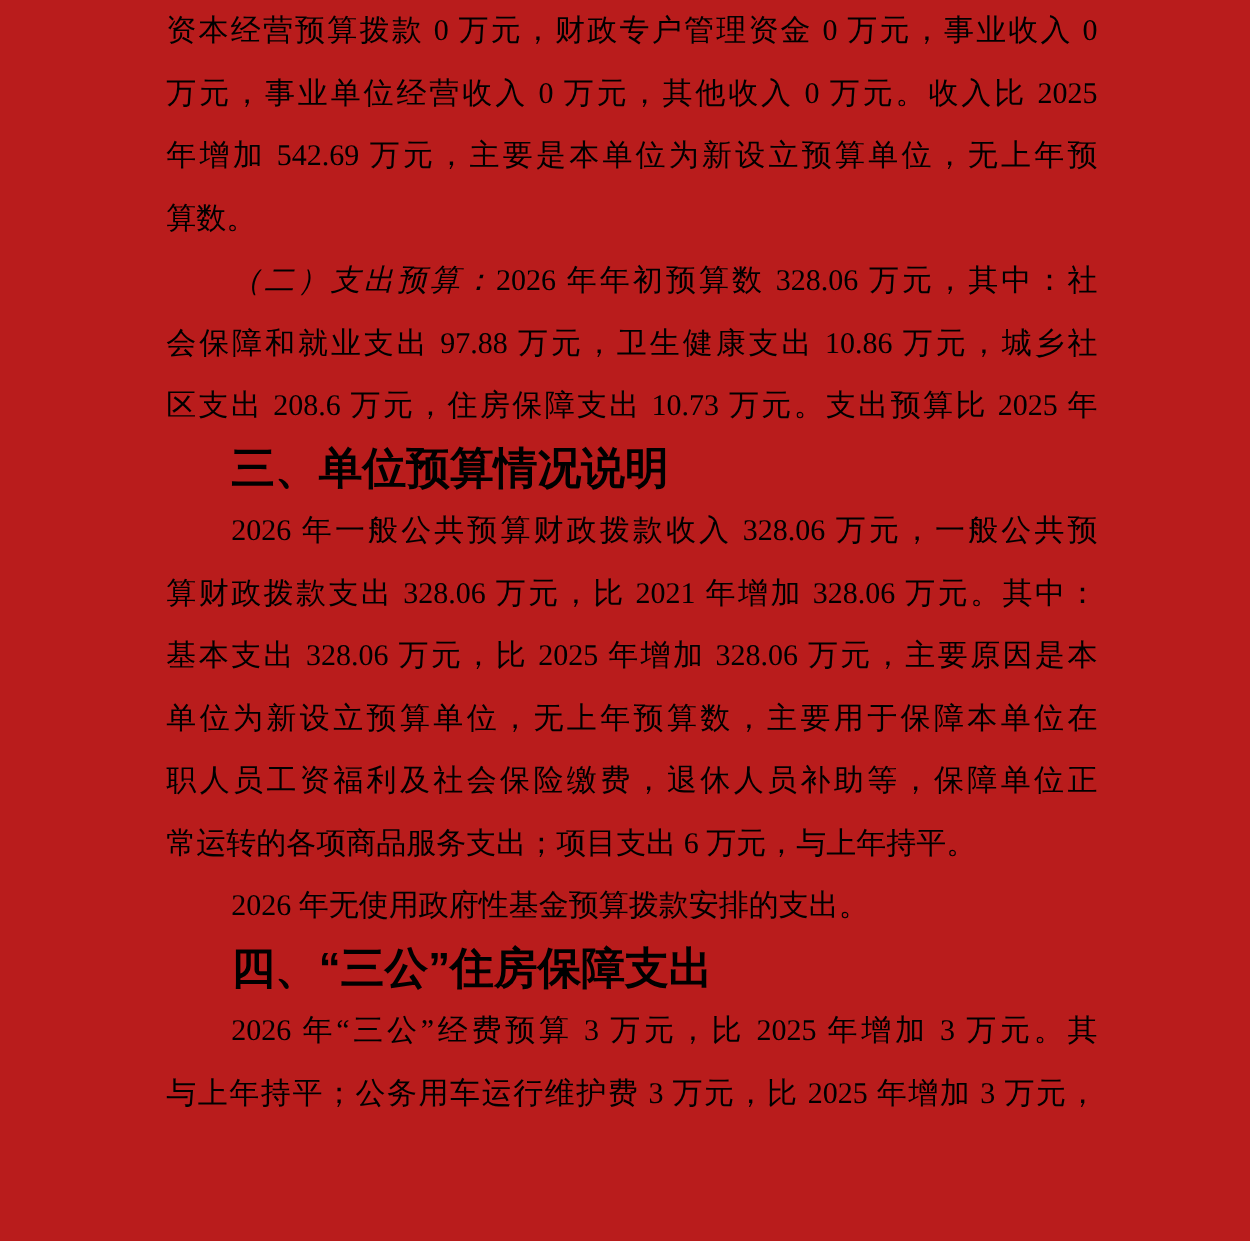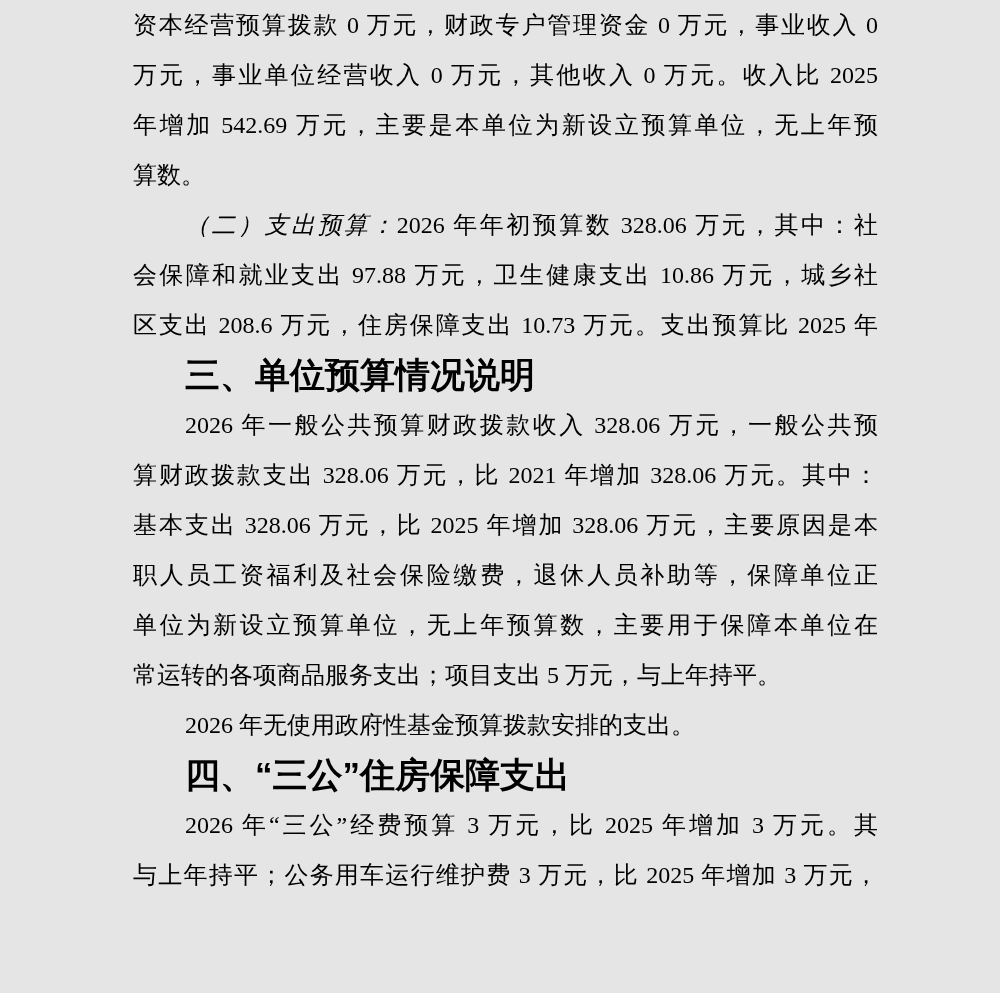--- a/index.html
+++ b/index.html
@@ -4,21 +4,21 @@
 <style>
   html, body {
     margin: 0;
     padding: 0;
     background: #ffffff;
   }
   .page {
     position: relative;
     width: 1000px;
     height: 993px;
-    background: #e5e5e5;
+    background: #b91c1c;
     overflow: hidden;
     color: #000000;
   }
   .content {
     position: absolute;
     left: 133px;
     top: 0;
     width: 745px;
   }
   .line {
@@ -66,23 +66,23 @@
 
     <div class="line jl indent"><span class="kaiti">（二）支出预算：</span><span>2026 年年初预算数 328.06 万元，其中：社</span></div>
     <div class="line jl">会保障和就业支出 97.88 万元，卫生健康支出 10.86 万元，城乡社</div>
     <div class="line jl">区支出 208.6 万元，住房保障支出 10.73 万元。支出预算比 2025 年</div>
 
     <div class="line heading indent">三、单位预算情况说明</div>
 
     <div class="line jl indent">2026 年一般公共预算财政拨款收入 328.06 万元，一般公共预</div>
     <div class="line jl">算财政拨款支出 328.06 万元，比 2021 年增加 328.06 万元。其中：</div>
     <div class="line jl">基本支出 328.06 万元，比 2025 年增加 328.06 万元，主要原因是本</div>
+    <div class="line jl">单位为新设立预算单位，无上年预算数，主要用于保障本单位在</div>
     <div class="line jl">职人员工资福利及社会保险缴费，退休人员补助等，保障单位正</div>
-    <div class="line jl">单位为新设立预算单位，无上年预算数，主要用于保障本单位在</div>
-    <div class="line">常运转的各项商品服务支出；项目支出 5 万元，与上年持平。</div>
+    <div class="line">常运转的各项商品服务支出；项目支出 6 万元，与上年持平。</div>
 
     <div class="line indent">2026 年无使用政府性基金预算拨款安排的支出。</div>
 
     <div class="line heading indent">四、“三公”住房保障支出</div>
 
     <div class="line jl indent">2026 年“三公”经费预算 3 万元，比 2025 年增加 3 万元。其</div>
     <div class="line jl">与上年持平；公务用车运行维护费 3 万元，比 2025 年增加 3 万元，</div>
 
   </div>
 </div>

